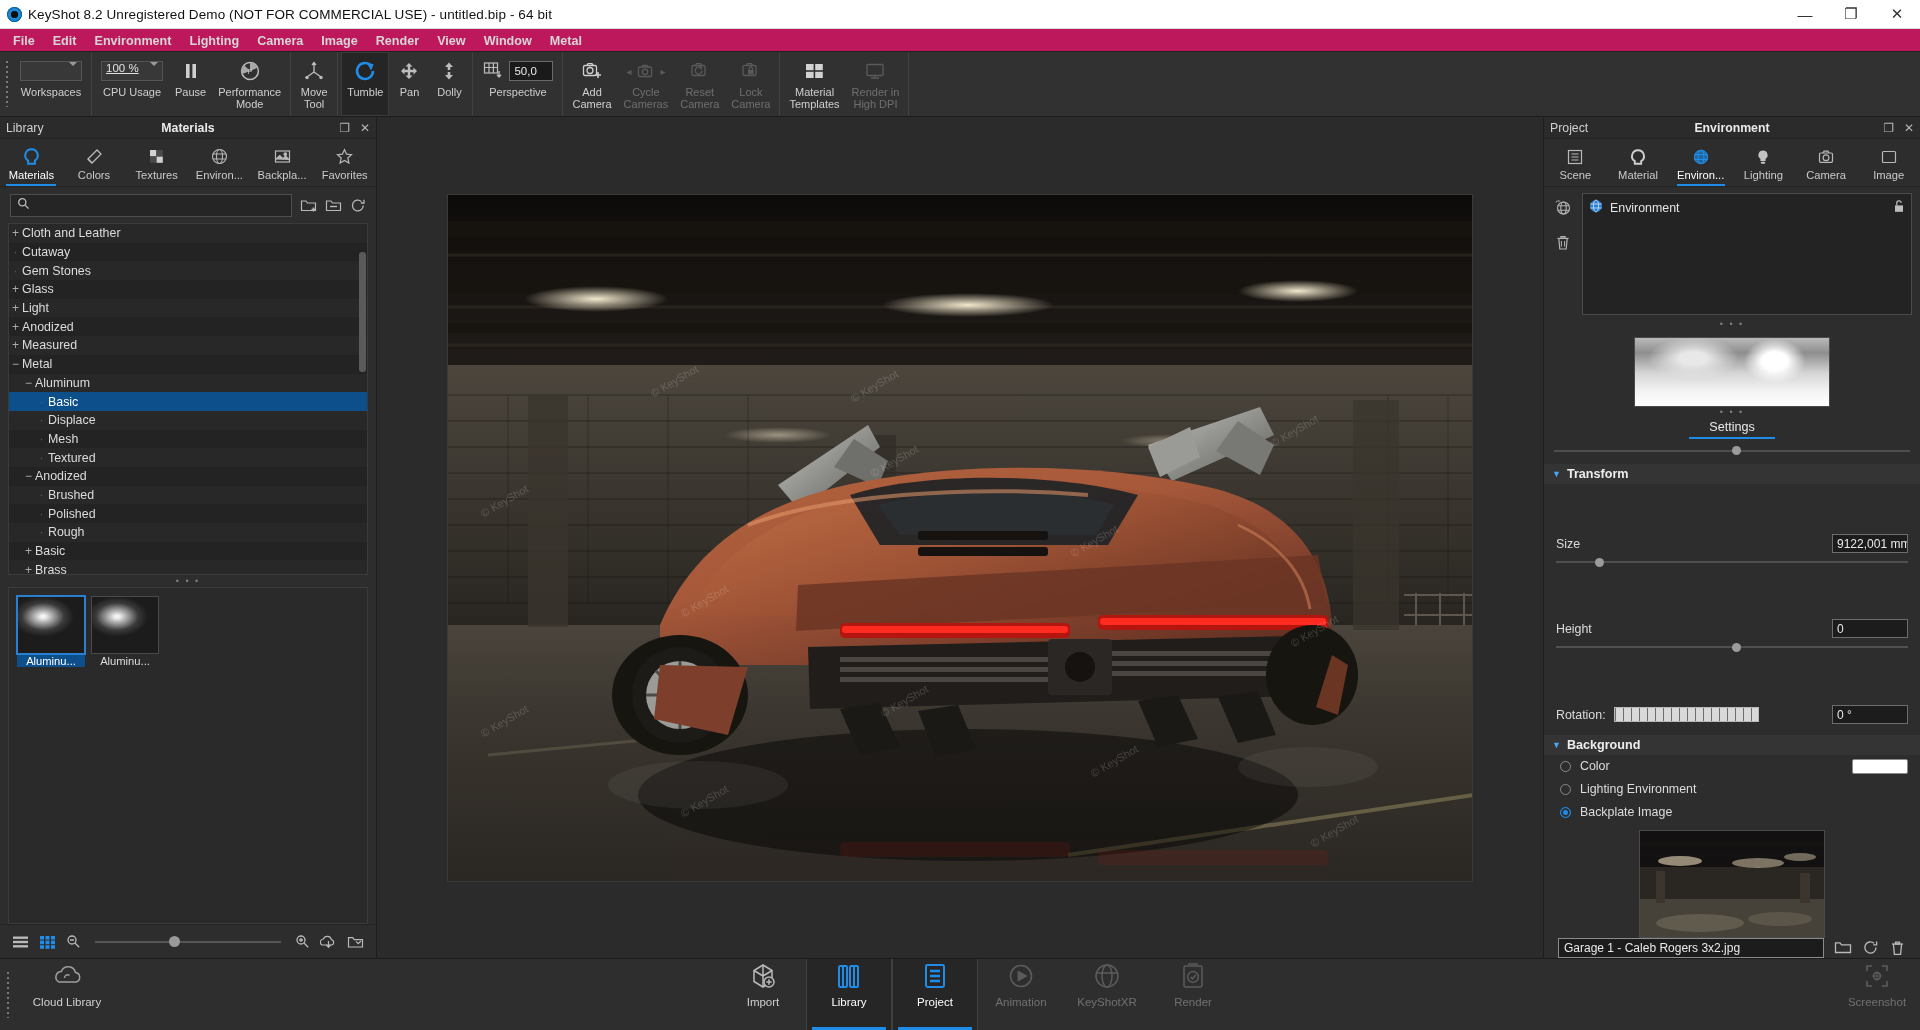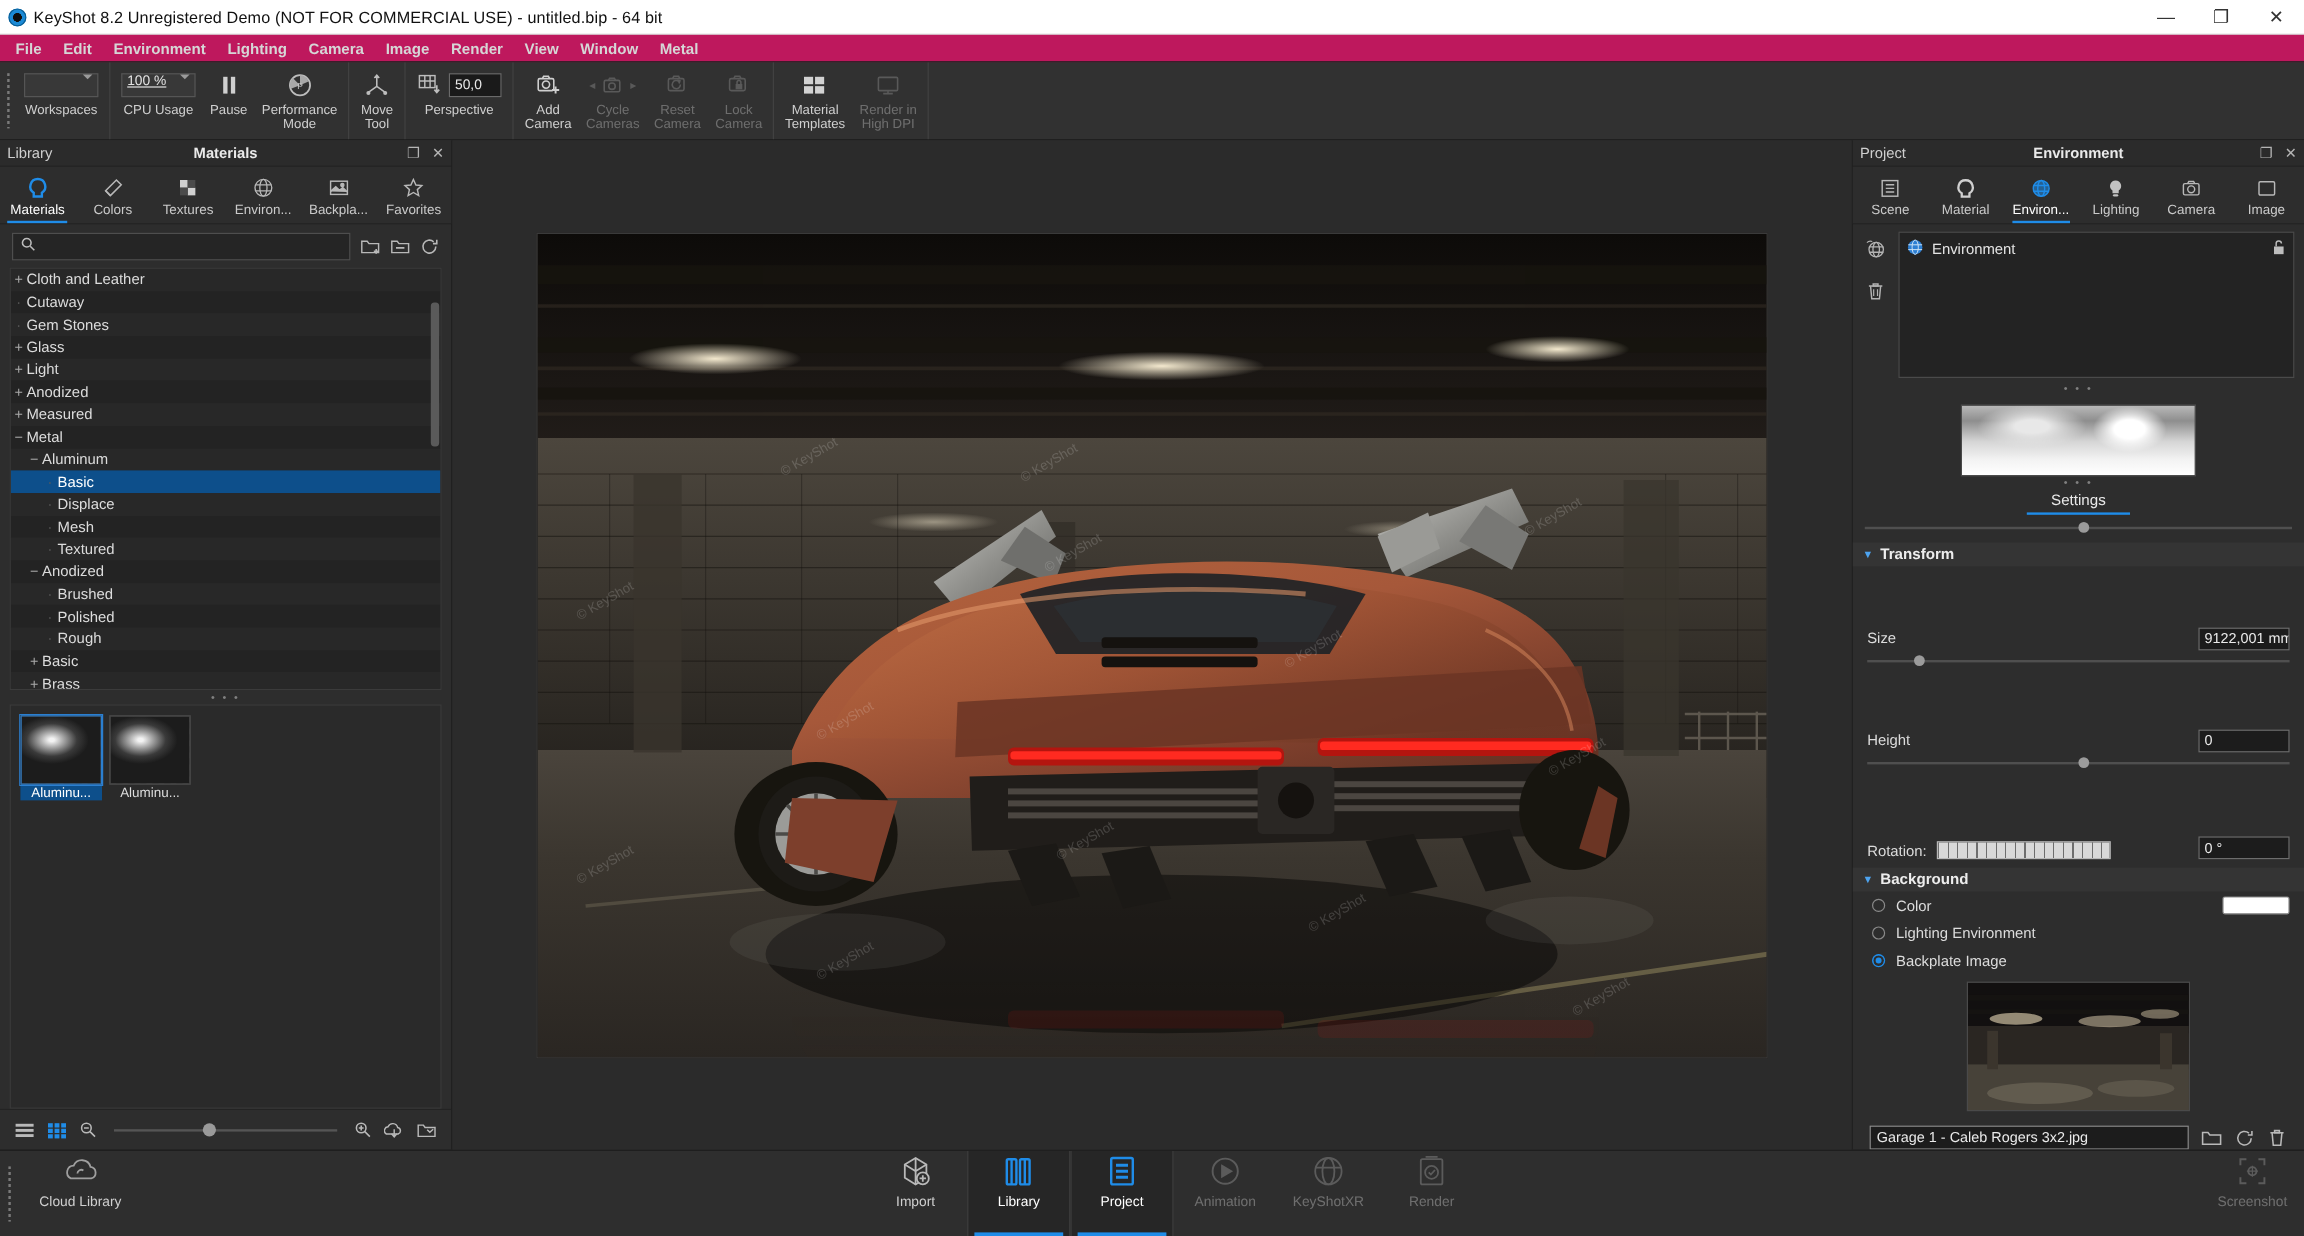--- a/index.html
+++ b/index.html
@@ -185,21 +185,21 @@
 
   .radiorow { display:flex; align-items:center; height:23px; padding:0 12px 0 16px; gap:9px; }
   .radio { width:11px; height:11px; border-radius:50%; border:1px solid #8a8a8a; flex:0 0 11px; }
   .radio.on { background:#1f8ce8; border-color:#1f8ce8; box-shadow:inset 0 0 0 2px #2d2d2d; }
   .radiorow .rlabel { font-size:12.4px; color:#dcdcdc; }
   .swatch { margin-left:auto; width:56px; height:15px; background:#ffffff; border:1px solid #8a8a8a;
     border-radius:2px; }
 
   .bpimg { width:186px; height:108px; margin:6px auto 0; border:1px solid #4a4a4a; position:relative;
     overflow:hidden; background:linear-gradient(to bottom,#171513 0 38%,#2a2724 56%,#3a3631 72%,#46413a 100%); }
-  .bprow { display:flex; align-items:center; gap:10px; padding:0 14px; margin-top:12px; }
+  .bprow { display:flex; align-items:center; gap:10px; padding:0 14px; margin-top:0; }
   .bpfield { flex:1; height:20px; background:#1c1c1c; border:1px solid #8a8a8a; color:#eaeaea;
     font-size:12px; display:flex; align-items:center; padding-left:5px; white-space:nowrap;
     overflow:hidden; }
   .bprow .bi { color:#b9b9b9; cursor:default; display:flex; align-items:center; }
 
   
   .bottom { height:72px; flex:0 0 72px; background:#2e2e2e; border-top:1px solid #1b1b1b;
     display:flex; align-items:stretch; padding-left:3px; }
   .bitem { width:86px; display:flex; flex-direction:column; align-items:center; 
     gap:3px; cursor:default; position:relative; }
@@ -304,20 +304,48 @@
               <circle cx="17" cy="16.5" r="1.7" fill="#bdbdbd" stroke="none"></circle>
             </svg>
         </div>
         <div class="tlabel">
           <span>Move</span><br>
           <span>Tool</span>
         </div>
       </div>
     </div>
 
+    <div class="tgroup">
+      <div class="titem active">
+        <div class="ticon">
+          <svg width="22" height="22" viewBox="0 0 22 22">
+              <path d="M19 11 a8 8 0 1 1 -3.2 -6.4" fill="none" stroke="#1f8ce8" stroke-width="2.6"></path>
+              <path d="M12.5 2.6 L19.6 4.2 L17.2 10.4 Z" fill="#1f8ce8"></path>
+            </svg>
+        </div>
+        <div class="tlabel">Tumble</div>
+      </div>
+      <div class="titem">
+        <div class="ticon">
+          <svg width="20" height="20" viewBox="0 0 20 20" fill="#bdbdbd">
+              <path d="M2 10 L5.5 6.5 L5.5 8.8 L8.8 8.8 L8.8 5.5 L6.5 5.5 L10 2 L13.5 5.5 L11.2 5.5 L11.2 8.8 L14.5 8.8 L14.5 6.5 L18 10 L14.5 13.5 L14.5 11.2 L11.2 11.2 L11.2 14.5 L13.5 14.5 L10 18 L6.5 14.5 L8.8 14.5 L8.8 11.2 L5.5 11.2 L5.5 13.5 Z"></path>
+            </svg>
+        </div>
+        <div class="tlabel">Pan</div>
+      </div>
+      <div class="titem">
+        <div class="ticon">
+          <svg width="20" height="20" viewBox="0 0 20 20" fill="#bdbdbd">
+              <path d="M10 1.5 L14 6 L11.3 6 L11.3 9 L8.7 9 L8.7 6 L6 6 Z"></path>
+              <path d="M10 18.5 L6 14 L8.7 14 L8.7 11 L11.3 11 L11.3 14 L14 14 Z"></path>
+            </svg>
+        </div>
+        <div class="tlabel">Dolly</div>
+      </div>
+    </div>
 
     <div class="tgroup">
       <div class="titem">
         <div class="ticon" style="gap:7px;">
           <span>
             <svg width="20" height="20" viewBox="0 0 20 20" fill="none" stroke="#bdbdbd" stroke-width="1.2">
                 <rect x="2.5" y="3" width="13" height="10"></rect>
                 <path d="M2.5 7.5 H15.5 M7 3 V13 M11.4 3 V13"></path>
                 <path d="M17 11 V16.5 M15 14.7 L17 17 L19 14.7" stroke-width="1.4"></path>
               </svg>
@@ -1018,21 +1046,21 @@
         <div class="prow">
           <span class="plabel">Height</span>
           <span class="pfield">0</span>
         </div>
         <div class="prowslider">
           <span class="track">
             <span class="knob" style="left:50%;"></span>
           </span>
         </div>
 
-        <div class="prow" style="height:26px;align-items:flex-end;">
+        <div class="prow" style="height:26px;">
           <span class="plabel">Rotation:</span>
           <span class="rotdial"></span>
           <span class="pfield">0 °</span>
         </div>
       </div>
 
       <div class="section">
         <div class="sechdr">
           <span class="chev">▼</span>
           <span>Background</span>

